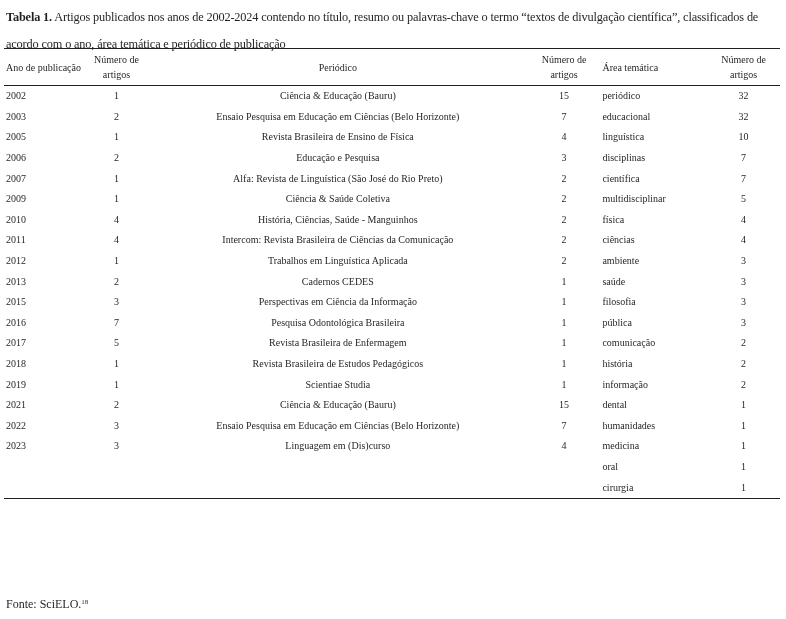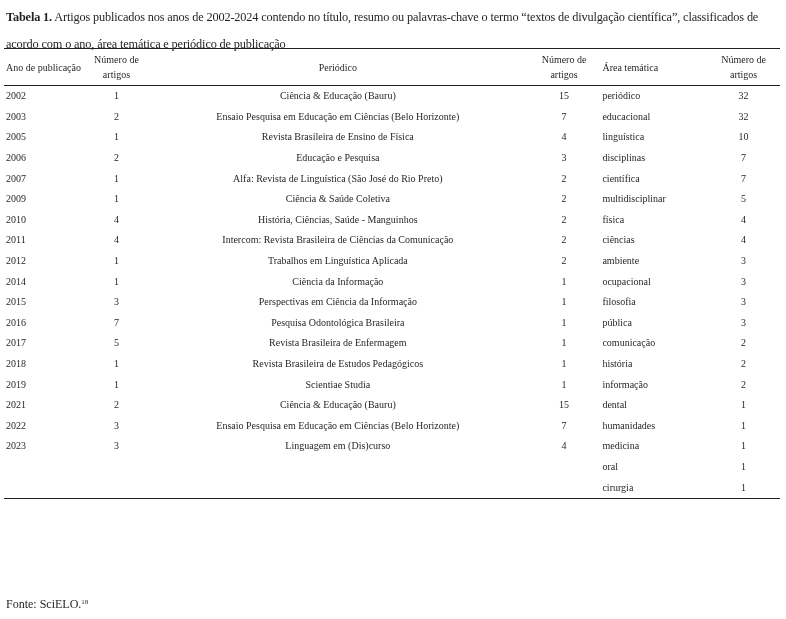--- a/index.html
+++ b/index.html
@@ -124,25 +124,25 @@
       </tr>
       <tr>
         <td class="c1">2012</td>
         <td class="c2">1</td>
         <td class="c3">Trabalhos em Linguística Aplicada</td>
         <td class="c4">2</td>
         <td class="c5">ambiente</td>
         <td class="c6">3</td>
       </tr>
       <tr>
-        <td class="c1">2014</td>
-        <td class="c2">1</td>
-        <td class="c3">Ciência da Informação</td>
-        <td class="c4">1</td>
-        <td class="c5">ocupacional</td>
+        <td class="c1">2013</td>
+        <td class="c2">2</td>
+        <td class="c3">Cadernos CEDES</td>
+        <td class="c4">1</td>
+        <td class="c5">saúde</td>
         <td class="c6">3</td>
       </tr>
       <tr>
         <td class="c1">2015</td>
         <td class="c2">3</td>
         <td class="c3">Perspectivas em Ciência da Informação</td>
         <td class="c4">1</td>
         <td class="c5">filosofia</td>
         <td class="c6">3</td>
       </tr>

